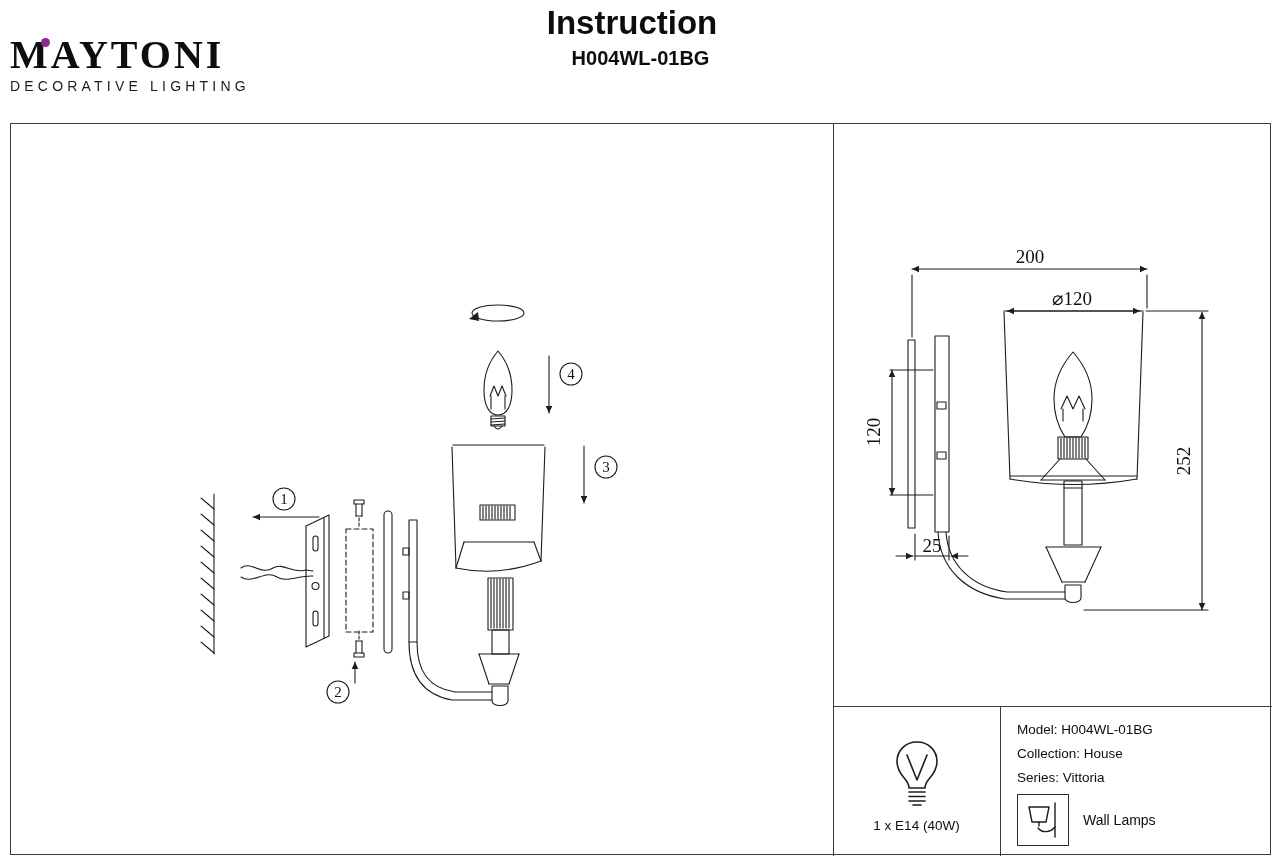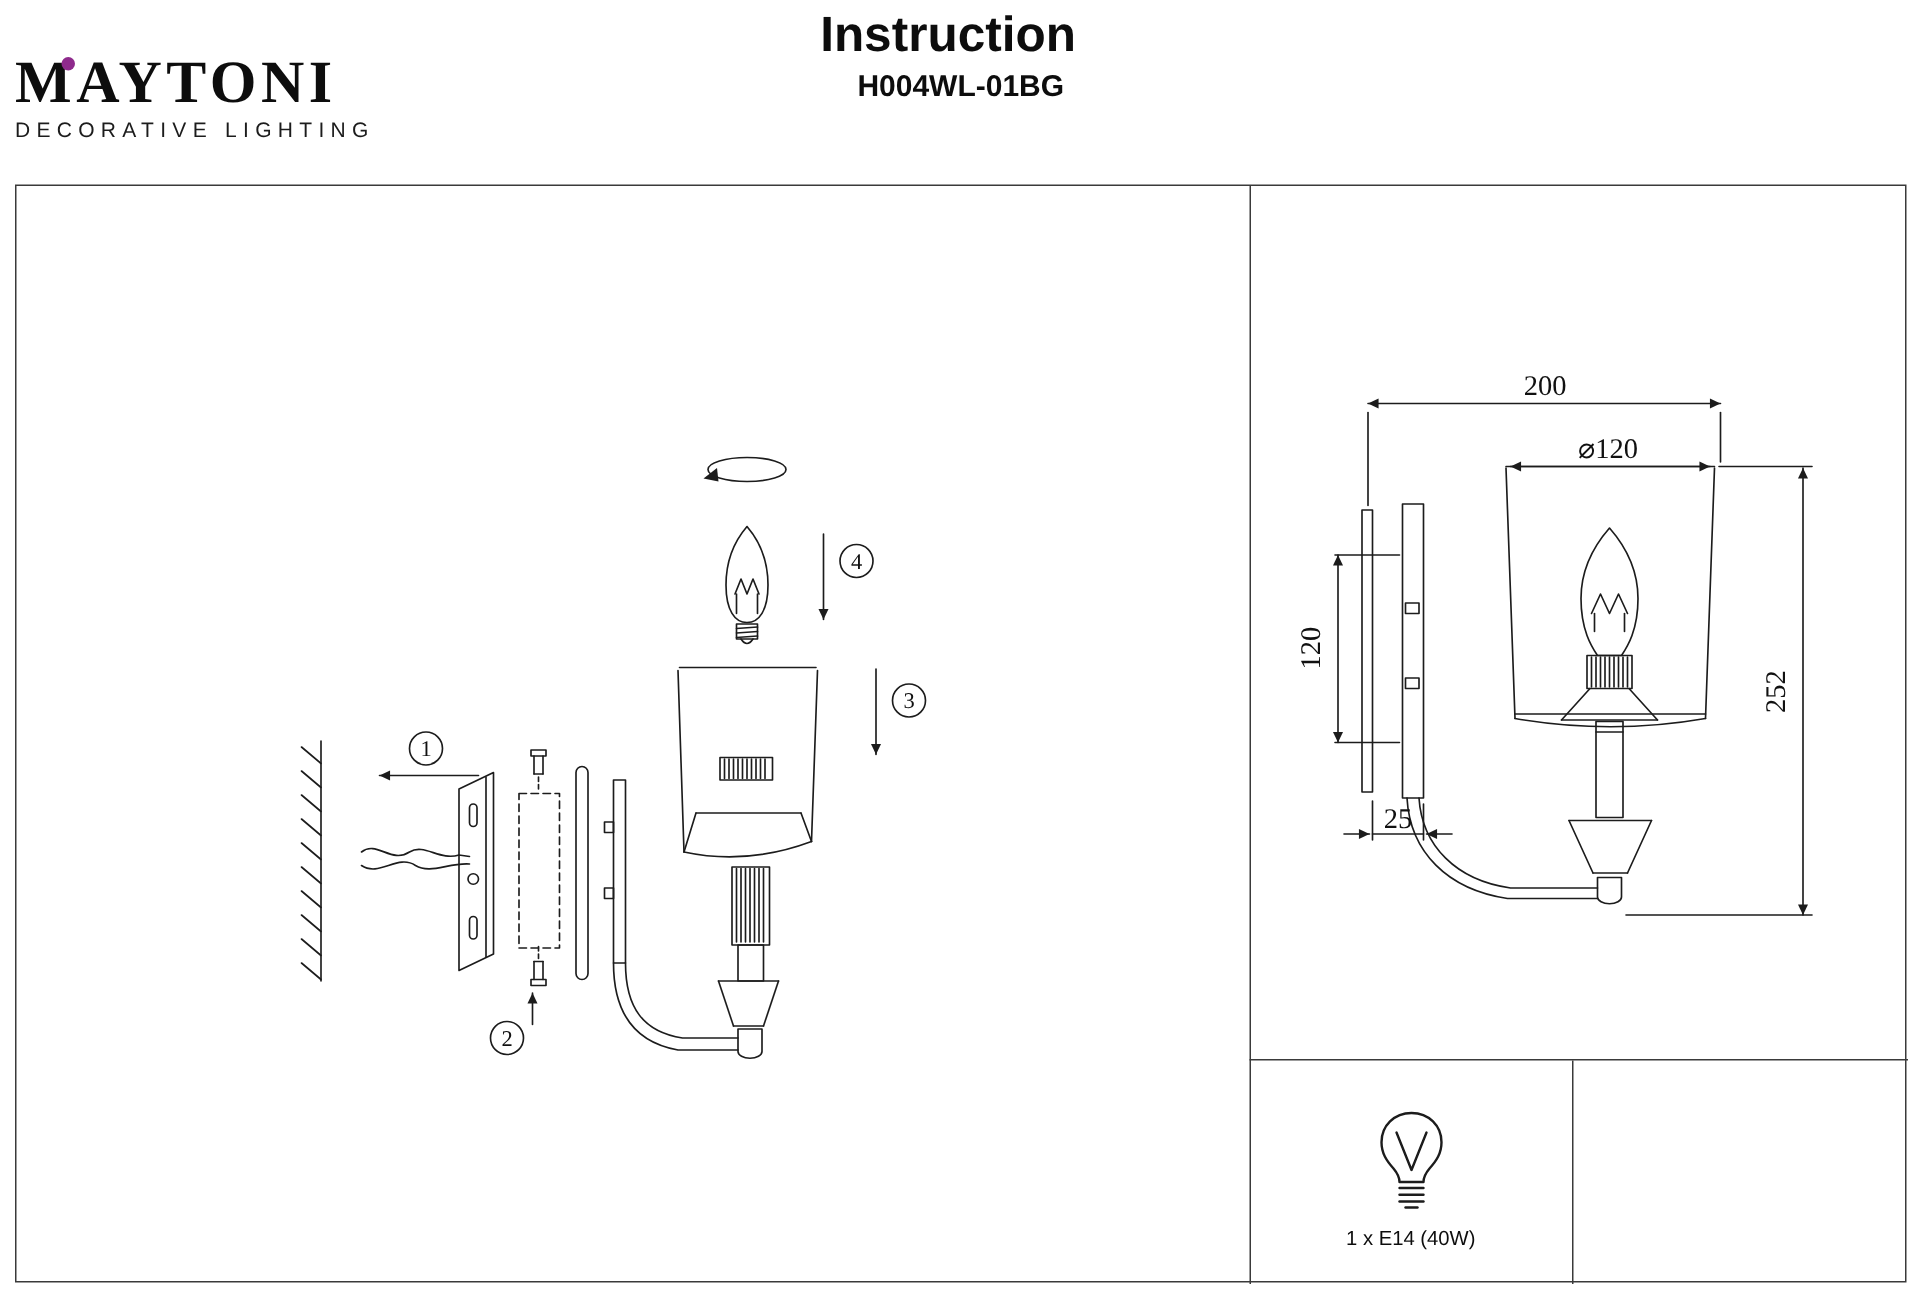--- a/index.html
+++ b/index.html
@@ -56,21 +56,21 @@
   }
 
   
   .spec-panel {
     position:absolute; left:822px; top:582px;
     width:439px; height:150px;
     border-top:1px solid #3a3a3a;
     display:flex;
   }
   .spec-bulb-cell {
-    width:216px; border-right:1px solid #3a3a3a;
+    width:168px; border-right:1px solid #3a3a3a;
     display:flex; flex-direction:column; align-items:center;
     padding-top:32px;
   }
   .spec-bulb-label { font-size:13.5px; margin-top:9px; color:#0d0d0d; }
   .spec-info-cell { flex:1; padding:11px 0 0 16px; }
   .spec-line { font-size:13.5px; line-height:24px; color:#0d0d0d; }
   .spec-type { margin-top:4px; display:flex; align-items:center; gap:14px; }
   .type-box {
     width:52px; height:52px; border:1px solid #2a2a2a;
     display:flex; align-items:center; justify-content:center;
@@ -300,15 +300,33 @@
           <path d="M27,3 C15.5,3 7,11.5 7,22.5 C7,30 10.5,35 15,40 C17.5,43 19,45.5 19,49 L35,49 C35,45.5 36.5,43 39,40 C43.5,35 47,30 47,22.5 C47,11.5 38.5,3 27,3 Z"></path>
           <path d="M17,16 L27,41 L37,16"></path>
           <line x1="19" y1="53" x2="35" y2="53"></line>
           <line x1="19" y1="57.5" x2="35" y2="57.5"></line>
           <line x1="19" y1="62" x2="35" y2="62"></line>
           <line x1="23" y1="66" x2="31" y2="66"></line>
         </g>
       </svg>
       <div class="spec-bulb-label">1 x E14 (40W)</div>
     </div>
+    <div class="spec-info-cell">
+      <div class="spec-line">Model: H004WL-01BG</div>
+      <div class="spec-line">Collection: House</div>
+      <div class="spec-line">Series: Vittoria</div>
+      <div class="spec-type">
+        <div class="type-box">
+          <svg width="36" height="40" viewBox="0 0 36 40">
+            <g stroke="#1c1c1c" fill="none" stroke-width="1.4" stroke-linecap="round" stroke-linejoin="round">
+              <line x1="30" y1="3" x2="30" y2="37"></line>
+              <path d="M30,27 C25,33 17,33 13,28"></path>
+              <polygon points="4,7 24,7 21,22 7,22"></polygon>
+              <line x1="14" y1="22" x2="14" y2="26"></line>
+            </g>
+          </svg>
+        </div>
+        <span class="spec-type-label">Wall Lamps</span>
+      </div>
+    </div>
   </div>
 
 </div>
 
 </body></html>

